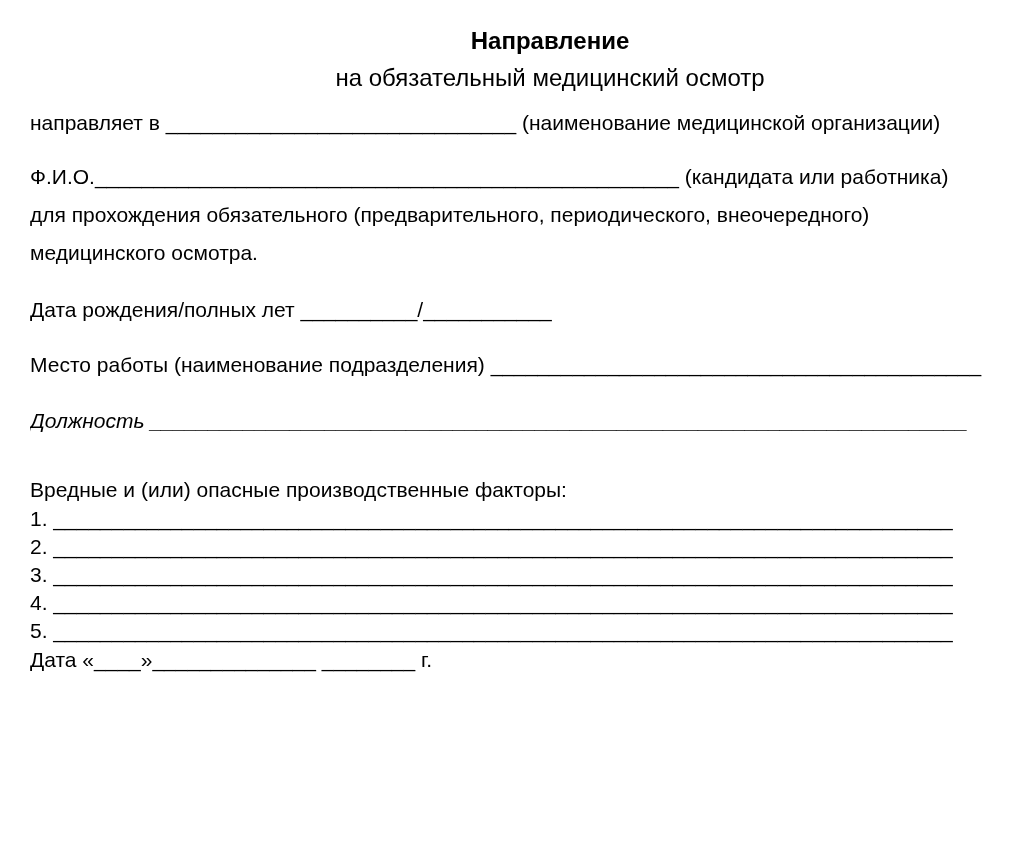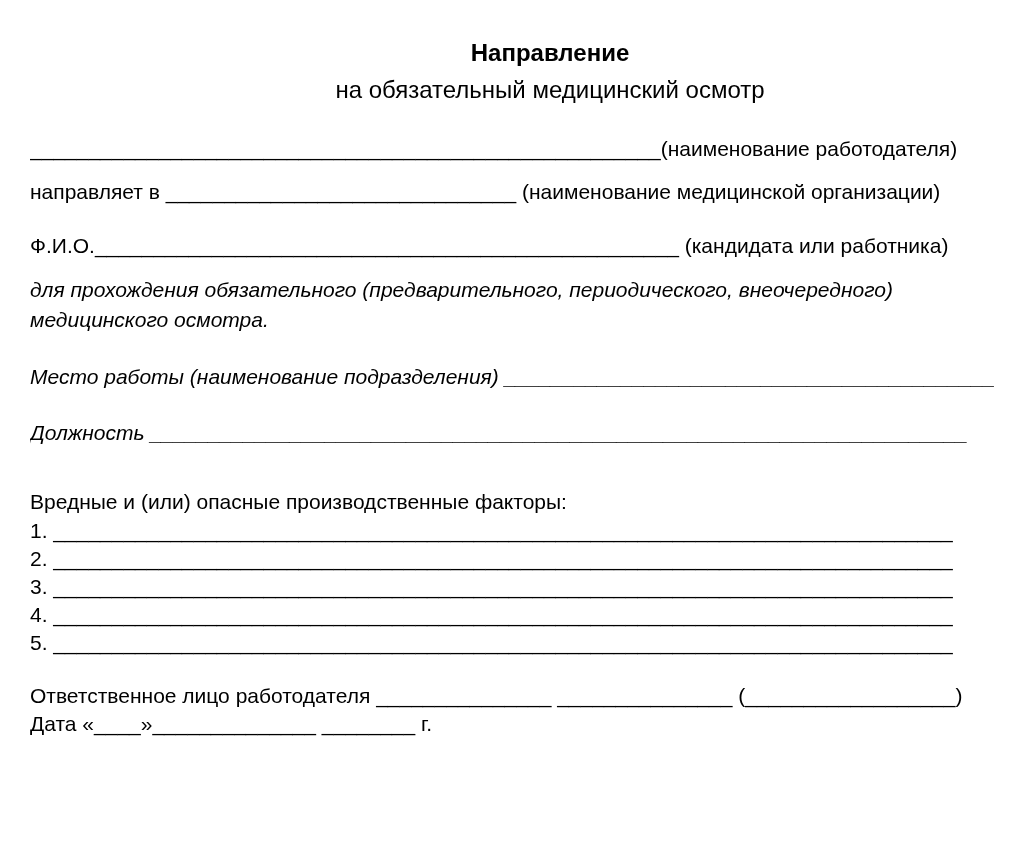--- a/index.html
+++ b/index.html
@@ -6,64 +6,67 @@
   html, body { background: #ffffff; }
   body {
     width: 1024px;
     height: 862px;
     overflow: hidden;
     font-family: "Liberation Sans", sans-serif;
     font-size: 21px;
     color: #000000;
     -webkit-font-smoothing: antialiased;
   }
-  .page { padding: 38px 0 0 30px; }
+  .page { padding: 26px 0 0 30px; }
   .doc-header { width: 994px; margin-left: 23px; text-align: center; }
   .doc-title { font-size: 24px; font-weight: bold; line-height: 30px; }
   .doc-subtitle { font-size: 24px; font-weight: normal; line-height: 30px; margin-top: 7px; }
   .row { white-space: nowrap; line-height: 26px; overflow: hidden; }
   .blank { letter-spacing: 0; }
   .r-employer { margin-top: 31px; }
   .r-medorg { margin-top: 17px; }
   .r-fio { margin-top: 28px; }
-  .r-para { margin-top: 16px; line-height: 30px; white-space: normal; width: 960px; font-style: italic; }
+  .r-para { margin-top: 6px; line-height: 38px; white-space: normal; width: 960px; }
   .r-birth { margin-top: 25px; }
-  .r-place { margin-top: 29px; font-style: italic; }
+  .r-place { margin-top: 29px; }
   .r-position { margin-top: 30px; font-style: italic; }
   .r-hazards { margin-top: 43px; }
   .hazard-list { margin-top: 2px; }
   .hazard-list .row { line-height: 28px; }
   .r-responsible { margin-top: 26px; }
   .r-date { margin-top: 2px; }
   .r-stamp { margin-top: 28px; }
 </style>
 </head>
 <body>
 
 <div class="page">
 
   <div class="doc-header">
     <div class="doc-title">Направление</div>
     <div class="doc-subtitle">на обязательный медицинский осмотр</div>
   </div>
 
-  <div class="row r-employer"><span class="blank">______________________________________________________</span><span>(наименование работодателя)</span></div>
 
   <div class="row r-medorg">
     <span>направляет в</span>
     <span class="blank">______________________________</span>
     <span>(наименование медицинской организации)</span>
   </div>
 
   <div class="row r-fio"><span>Ф.И.О.</span><span class="blank">__________________________________________________</span>
     <span>(кандидата или работника)</span>
   </div>
 
   <div class="row r-para">для прохождения обязательного (предварительного, периодического, внеочередного) медицинского осмотра.</div>
 
+  <div class="row r-birth">
+    <span>Дата рождения/полных лет</span>
+    <span class="blank">__________</span><span>/</span><span class="blank">___________</span>
+  </div>
 
   <div class="row r-place">
     <span>Место работы (наименование подразделения)</span>
     <span class="blank">__________________________________________</span>
   </div>
 
   <div class="row r-position">
     <span>Должность</span>
     <span class="blank">______________________________________________________________________</span>
   </div>
@@ -86,26 +89,20 @@
     <div class="row">
       <span>4.</span>
       <span class="blank">_____________________________________________________________________________</span>
     </div>
     <div class="row">
       <span>5.</span>
       <span class="blank">_____________________________________________________________________________</span>
     </div>
   </div>
 
-  <div class="row r-responsible">
-    <span>Ответственное лицо работодателя</span>
-    <span class="blank">_______________</span>
-    <span class="blank">_______________</span>
-    <span class="blank">(__________________)</span>
-  </div>
 
   <div class="row r-date">
     <span>Дата</span>
     <span class="blank">«____»</span><span class="blank">______________</span>
     <span class="blank">________</span>
     <span>г.</span>
   </div>
 
 
 </div>

